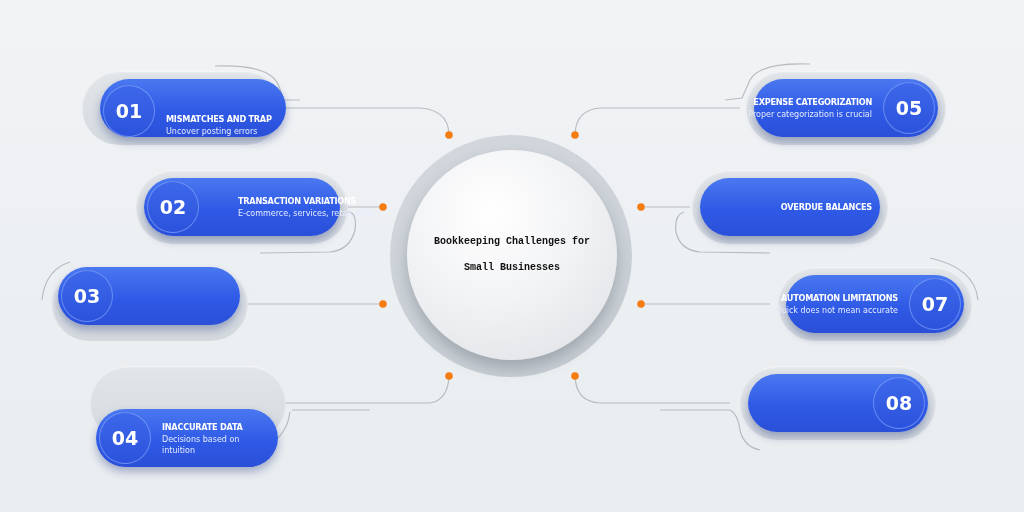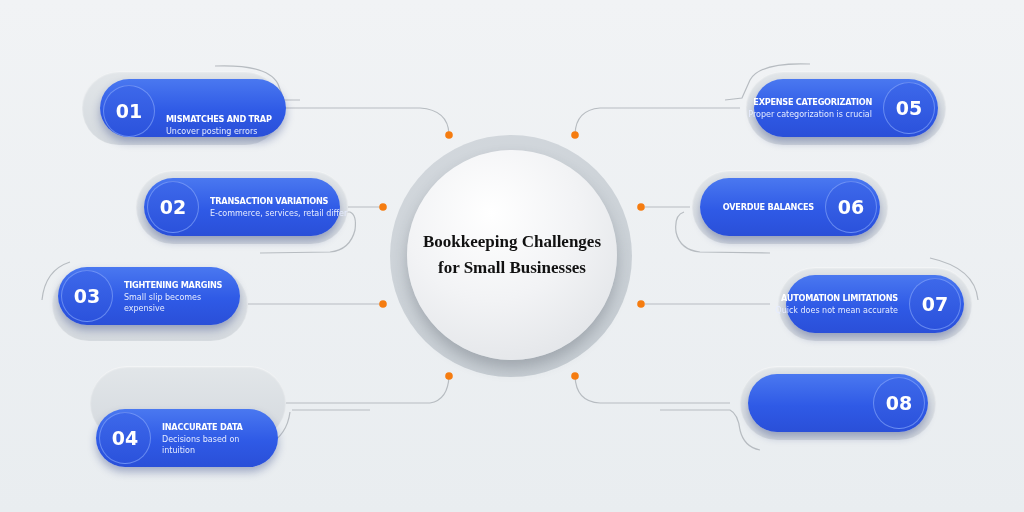--- a/index.html
+++ b/index.html
@@ -16,22 +16,22 @@
     position:absolute; left:390px; top:135px; width:242px; height:242px; border-radius:50%;
     background: linear-gradient(160deg,#d3d8dd,#c5ccd2);
   }
   .hub-inner {
     position:absolute; left:407px; top:150px; width:210px; height:210px; border-radius:50%;
     background: radial-gradient(circle at 40% 30%, #ffffff 0%, #f2f3f5 45%, #dcdfe3 100%);
     box-shadow: 0 8px 14px rgba(60,70,80,0.28);
     display:flex; align-items:center; justify-content:center; text-align:center;
   }
   .hub-title {
-    width:190px; font-family:Liberation Serif, serif; font-weight:bold;
-    font-size:17px; line-height:26px; color:#111;
+    width:190px; font-family:Liberation Mono, monospace; font-weight:bold;
+    font-size:10px; line-height:26px; color:#111;
   }
 
   
   .card-halo {
     position:absolute; height:74px; border-radius:37px;
     background: linear-gradient(180deg,#e2e6e9,#d4d9de);
     box-shadow: inset 0 1px 2px rgba(255,255,255,0.8);
   }
   .card {
     position:absolute; height:58px; border-radius:29px;
@@ -112,38 +112,34 @@
     <div class="num-ring">
         <span class="num">01</span>
       </div>
     <div class="txt">
         <span class="ttl">MISMATCHES AND TRAP</span>
         <span class="sub">Uncover posting errors</span>
       </div>
   </div>
 
   <div class="card-halo" style="left:136px;top:170px;width:212px;"></div>
-  <div class="card" style="left:144px;top:178px;width:196px;">
+  <div class="card" style="left:144px;top:178px;width:196px;gap:28px;">
     <div class="num-ring">
         <span class="num">02</span>
       </div>
     <div class="txt">
         <span class="ttl">TRANSACTION VARIATIONS</span>
         <span class="sub">E-commerce, services, retail differ</span>
       </div>
   </div>
 
   <div class="card-halo" style="left:52px;top:267px;width:196px;"></div>
   <div class="card" style="left:58px;top:267px;width:182px;">
     <div class="num-ring">
         <span class="num">03</span>
-      </div>
-    <div class="txt">
-        <span class="ttl">TIGHTENING MARGINS</span>
-        <span class="sub">Small slip becomes expensive</span>
       </div>
   </div>
 
   <div class="card-halo" style="left:90px;top:366px;width:196px;"></div>
   <div class="card" style="left:96px;top:374px;width:182px;margin-top:35px;">
     <div class="num-ring">
         <span class="num">04</span>
       </div>
     <div class="txt">
         <span class="ttl">INACCURATE DATA</span>
@@ -157,23 +153,20 @@
         <span class="num">05</span>
       </div>
     <div class="txt">
         <span class="ttl">EXPENSE CATEGORIZATION</span>
         <span class="sub">Proper categorization is crucial</span>
       </div>
   </div>
 
   <div class="card-halo" style="left:692px;top:170px;width:196px;"></div>
   <div class="card right" style="left:700px;top:178px;width:180px;">
-    <div class="num-ring">
-        <span class="num">06</span>
-      </div>
     <div class="txt">
         <span class="ttl">OVERDUE BALANCES</span>
       </div>
   </div>
 
   <div class="card-halo" style="left:778px;top:267px;width:194px;"></div>
   <div class="card right" style="left:786px;top:275px;width:178px;">
     <div class="num-ring">
         <span class="num">07</span>
       </div>

